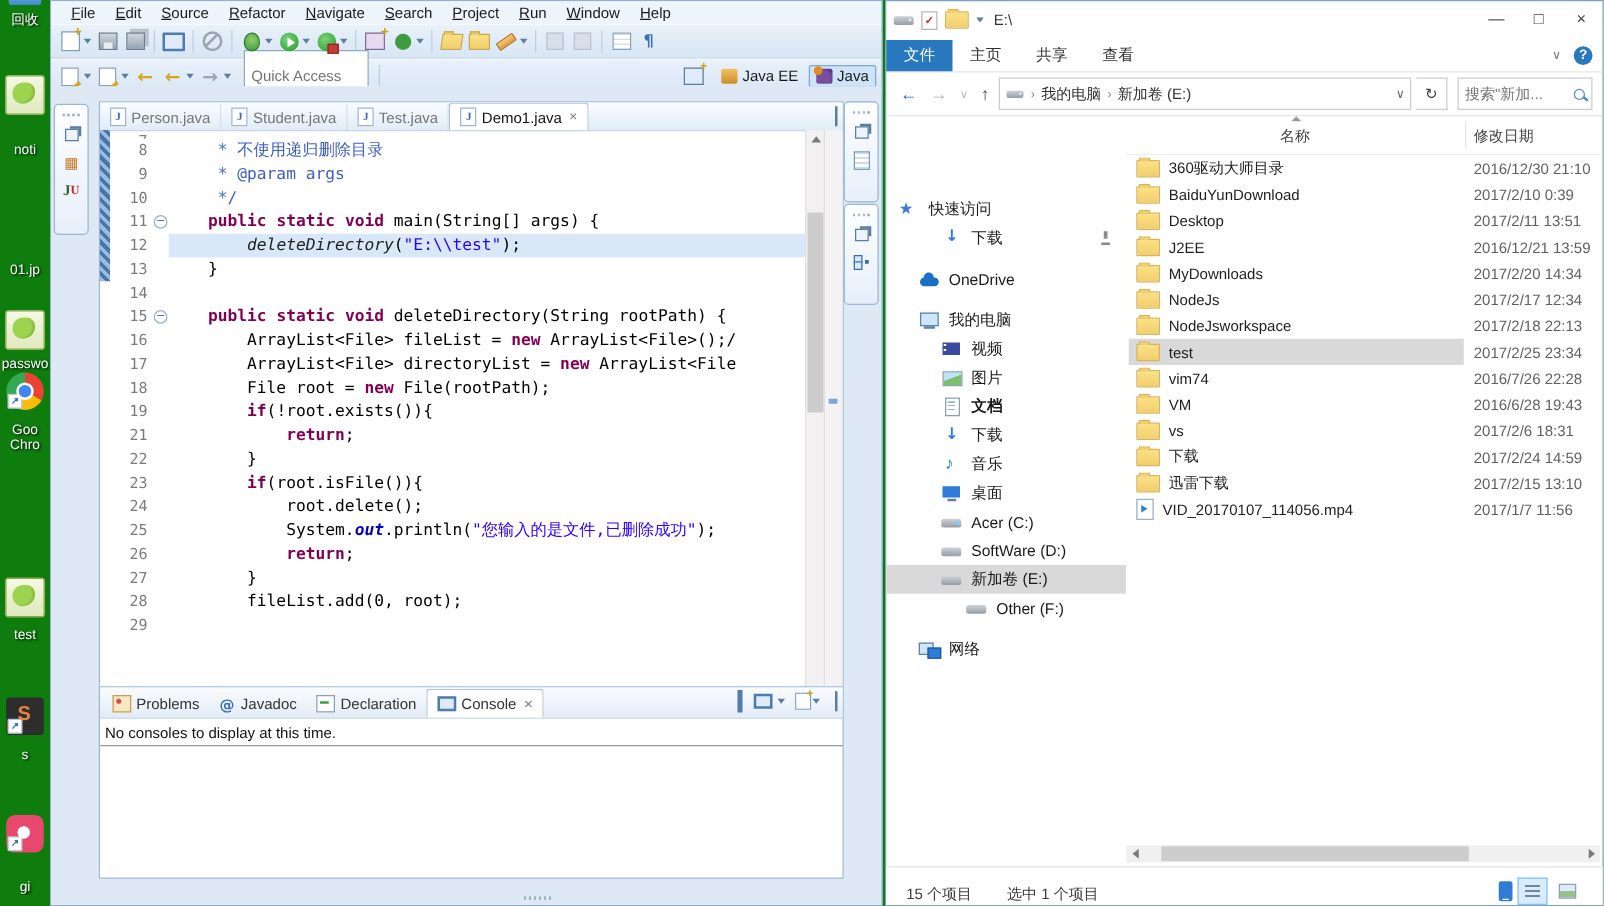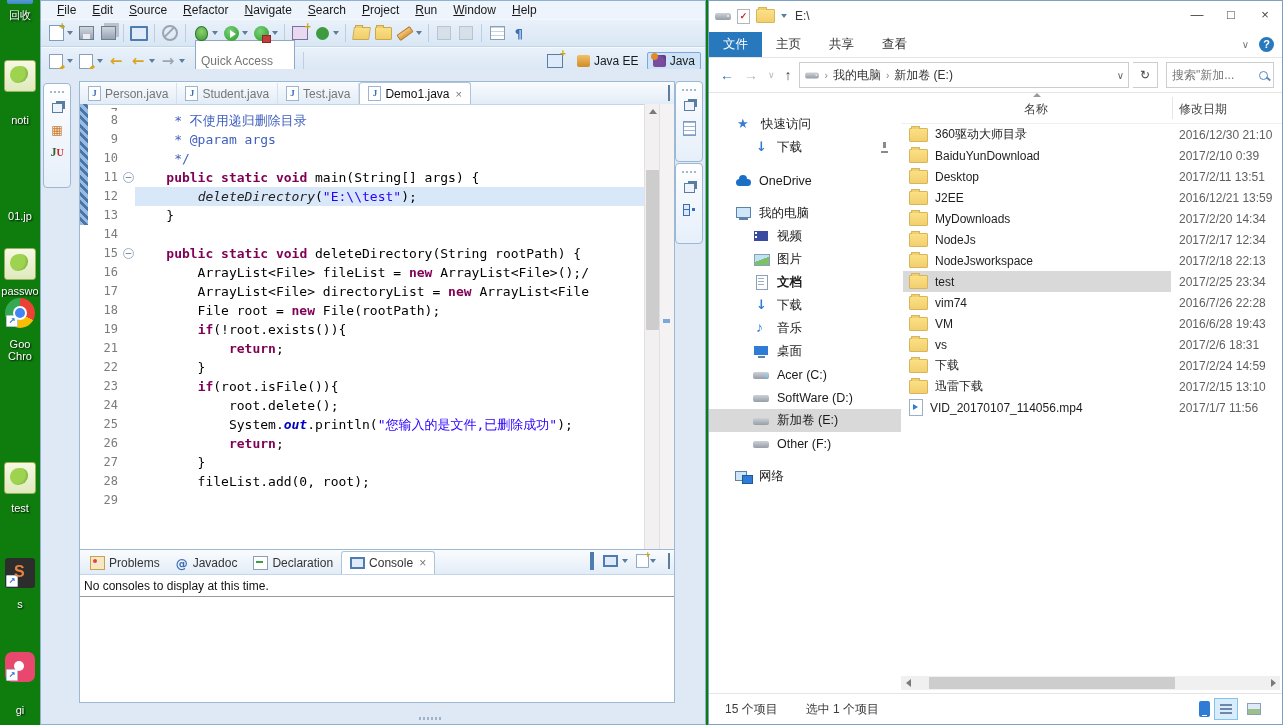--- a/index.html
+++ b/index.html
@@ -211,21 +211,21 @@
   .frow{display:flex;align-items:center;height:21px;position:relative}
   .frow .hl-band{position:absolute;left:2px;top:0;width:268px;height:21px;background:#d9d9d9;z-index:0}
   .frow .fico{margin:0 7px 0 8px;z-index:1}
   .frow .fname{z-index:1;color:#1e1e1e;white-space:nowrap}
   .frow .fdate{position:absolute;left:278px;color:#5f5f5f;white-space:nowrap}
   .ic-vfile{width:12px;height:15px;background:#fff;border:1px solid #9ab0c8;position:relative;flex:none;margin-left:2px}
   .ic-vfile::after{content:"";position:absolute;left:3px;top:4px;border-left:5px solid #2f7cd6;border-top:3px solid transparent;border-bottom:3px solid transparent}
   .x-hsb{position:absolute;left:192px;right:2px;bottom:34px;height:14px;background:#f0f0f0;display:flex;align-items:center}
   .x-hsb .cap{width:14px;display:flex;justify-content:center}
   .x-hthumb{position:absolute;top:1px;height:12px;background:#cdcdcd}
-  .x-status{position:absolute;left:0;right:0;bottom:0;height:30px;border-top:1px solid #e5e5e5;display:flex;align-items:center;
+  .x-status{position:absolute;left:0;right:0;bottom:0;height:30px;border-top:1px solid #e5e5e5;display:flex;align-items:flex-end;
      padding:0 16px;font-size:12px;color:#3b3b3b;background:#fff}
   .x-status .sel-count{margin-left:28px}
   .st-icons{margin-left:auto;display:flex;align-items:center;gap:4px}
   .st-phone{width:11px;height:16px;background:#2f7cd6;border-radius:2px;position:relative}
   .st-phone::after{content:"";position:absolute;left:3px;bottom:1px;width:5px;height:1px;background:#fff}
   .st-view{width:22px;height:20px;display:flex;align-items:center;justify-content:center;border:1px solid transparent}
   .st-view.sel{background:#d9ecfb;border-color:#84c3f0}
   .gly-list{width:12px;height:10px;background:repeating-linear-gradient(#6d87a8 0 2px,transparent 2px 4px)}
   .gly-thumb{width:12px;height:10px;border:1px solid #8aa0b8;background:linear-gradient(#dfeafa 50%,#9cc08a 50%)}
 </style>
@@ -664,21 +664,21 @@
       </div>
       <div class="refresh">↻</div>
       <div class="search-box">
         <span>搜索"新加...</span>
         <span class="mag"></span>
       </div>
     </div>
 
     <div class="x-main">
       <div class="x-nav" id="xnav">
-          <div class="nrow" style="padding-left: 28px;">
+          <div class="nrow" style="padding-left: 10px; margin-top: 43px;">
             <span class="nic nic-star"></span>
             <span>快速访问</span>
           </div>
           <div class="nrow" style="padding-left: 44px;">
             <span class="nic nic-down"></span>
             <span>下载</span>
             <span class="pin"></span>
           </div>
           <div class="nrow" style="margin-top: 10px; padding-left: 26px;">
             <span class="nic nic-cloud"></span>
@@ -717,21 +717,21 @@
             <span>Acer (C:)</span>
           </div>
           <div class="nrow" style="padding-left: 44px;">
             <span class="nic nic-drive"></span>
             <span>SoftWare (D:)</span>
           </div>
           <div class="nrow sel" style="padding-left: 44px;">
             <span class="nic nic-drive"></span>
             <span>新加卷 (E:)</span>
           </div>
-          <div class="nrow" style="padding-left: 44px;">
+          <div class="nrow" style="padding-left: 64px;">
             <span class="nic nic-drive"></span>
             <span>Other (F:)</span>
           </div>
           <div class="nrow" style="margin-top: 10px; padding-left: 26px;">
             <span class="nic nic-net"></span>
             <span>网络</span>
           </div>
         </div>
       <div class="x-files">
         <div class="fhead">

